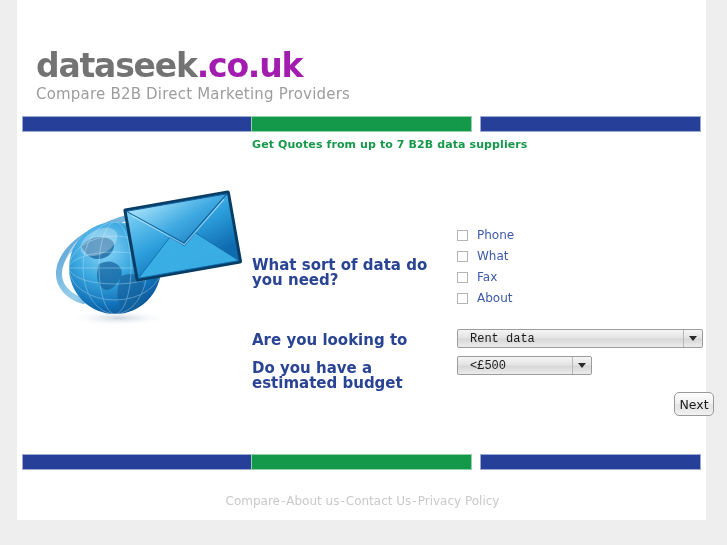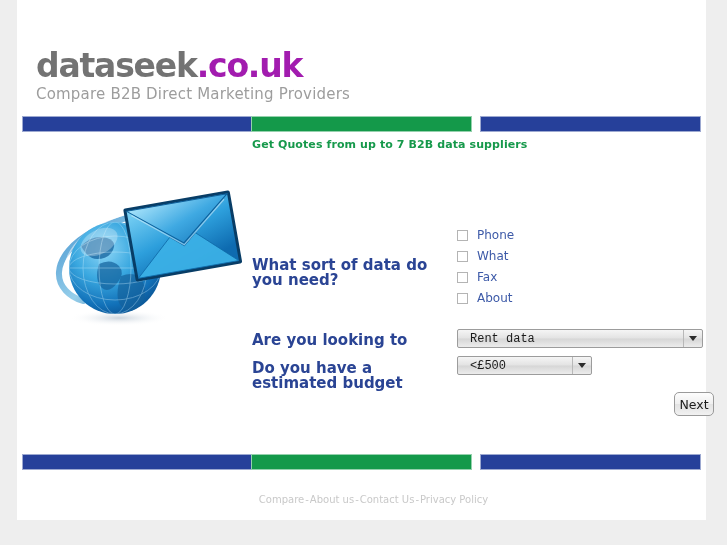--- a/index.html
+++ b/index.html
@@ -202,26 +202,26 @@
     font-size: 12.5px;
     color: #1b1b1b;
     cursor: pointer;
     padding: 0;
     box-sizing: border-box;
   }
 
   
   .footer {
     position: absolute;
-    left: 12px;
+    left: 1px;
     top: 494px;
     width: 689px;
     text-align: center;
     font-family: "DejaVu Sans", sans-serif;
-    font-size: 10px;
+    font-size: 12px;
     color: #c9c9c9;
     white-space: nowrap;
   }
   .footer a {
     color: #c9c9c9;
     text-decoration: none;
   }
   .footer .sep { color: #c9c9c9; padding: 0 1px; }
 </style>
 </head>

